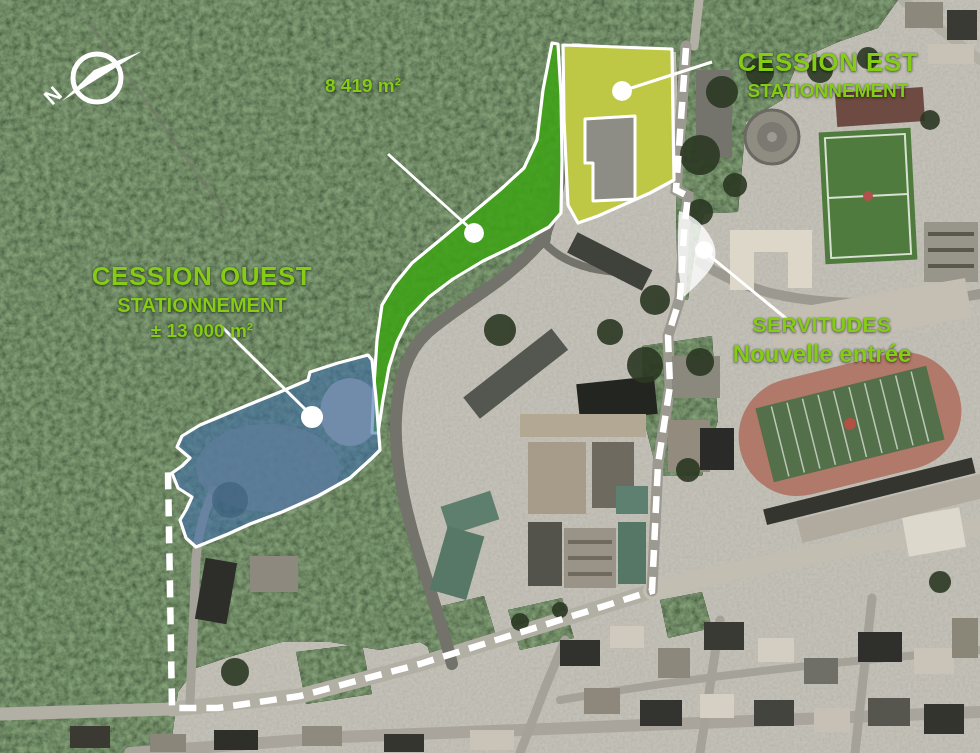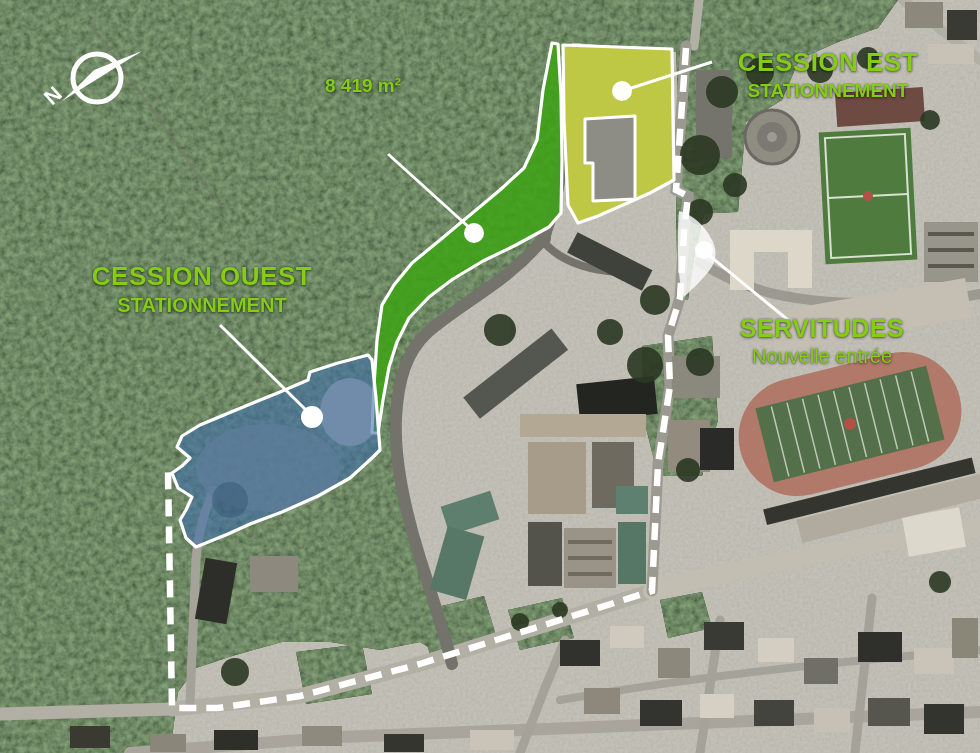--- a/index.html
+++ b/index.html
@@ -5,26 +5,26 @@
   html,body{margin:0;padding:0;background:#222;}
   #stage{position:relative;width:980px;height:753px;overflow:hidden;
          font-family:"Liberation Sans",sans-serif;background:#2a3522;}
   #basemap{position:absolute;left:0;top:0;}
   .lbl{position:absolute;color:#84cc16;font-weight:bold;text-align:center;
        transform:translateX(-50%);white-space:nowrap;line-height:1.28;
        text-shadow:0 1px 3px rgba(0,0,0,.55),0 0 2px rgba(0,0,0,.35);}
   .lbl .t{font-size:26px;letter-spacing:.5px;}
   .lbl .s{font-size:19px;}
   .lbl .s2{font-size:20px;}
-  .lbl .reg{font-weight:400;font-size:20px;}
+  .lbl .reg{font-weight:700;font-size:24px;}
   #lbl-boise{left:363px;top:74px;}
   #lbl-est{left:828px;top:46px;}
   #lbl-ouest{left:202px;top:216px;margin-top:44px;}
   #lbl-serv{left:822px;top:312px;}
-  #lbl-serv .t{font-size:25px;}
+  #lbl-serv .t{font-size:21px;}
 </style>
 </head>
 <body>
 
 <div id="stage">
 
 <svg id="basemap" width="980" height="753" viewBox="0 0 980 753">
   <defs>
     <filter id="forestNoise" x="0" y="0" width="100%" height="100%">
       <feTurbulence type="fractalNoise" baseFrequency="0.16" numOctaves="4" seed="8" stitchTiles="stitch"></feTurbulence>
@@ -231,20 +231,21 @@
 </div>
 
 <div class="lbl" id="lbl-est">
   <div class="t">CESSION EST</div>
   <div class="s">STATIONNEMENT</div>
 </div>
 
 <div class="lbl" id="lbl-ouest">
   <div class="t">CESSION OUEST</div>
   <div class="s2">STATIONNEMENT</div>
+  <div class="s">± 13 000 m²</div>
 </div>
 
 <div class="lbl" id="lbl-serv">
   <div class="t">SERVITUDES</div>
   <div class="reg">Nouvelle entrée</div>
 </div>
 
 </div>
 
 </body></html>

